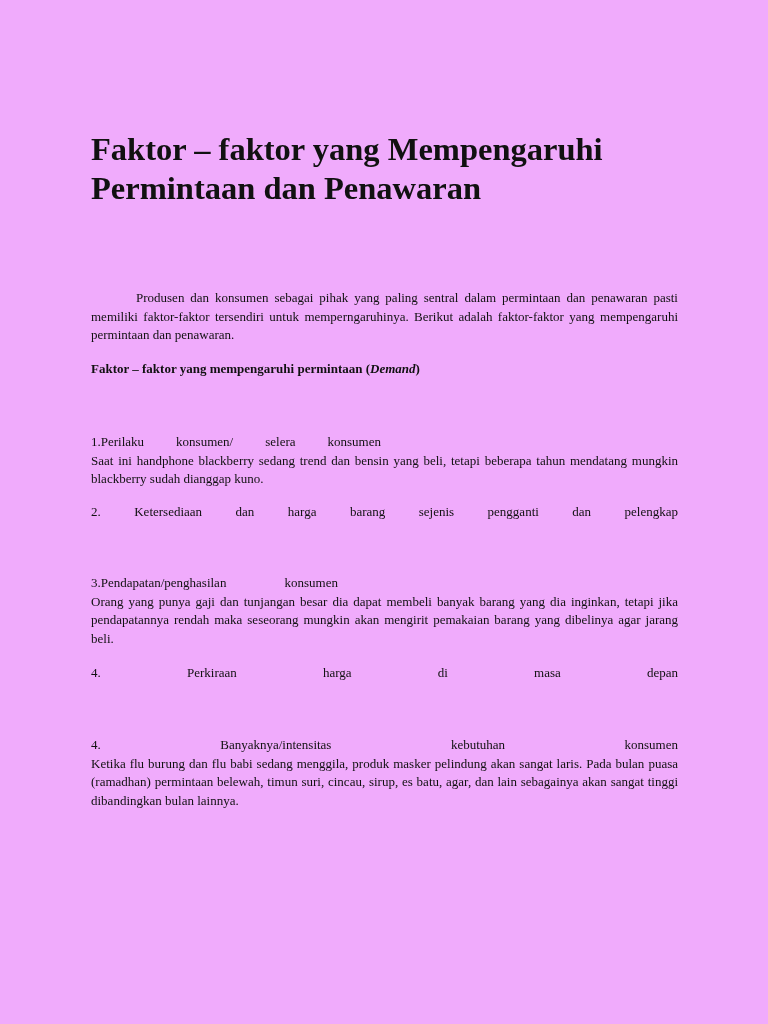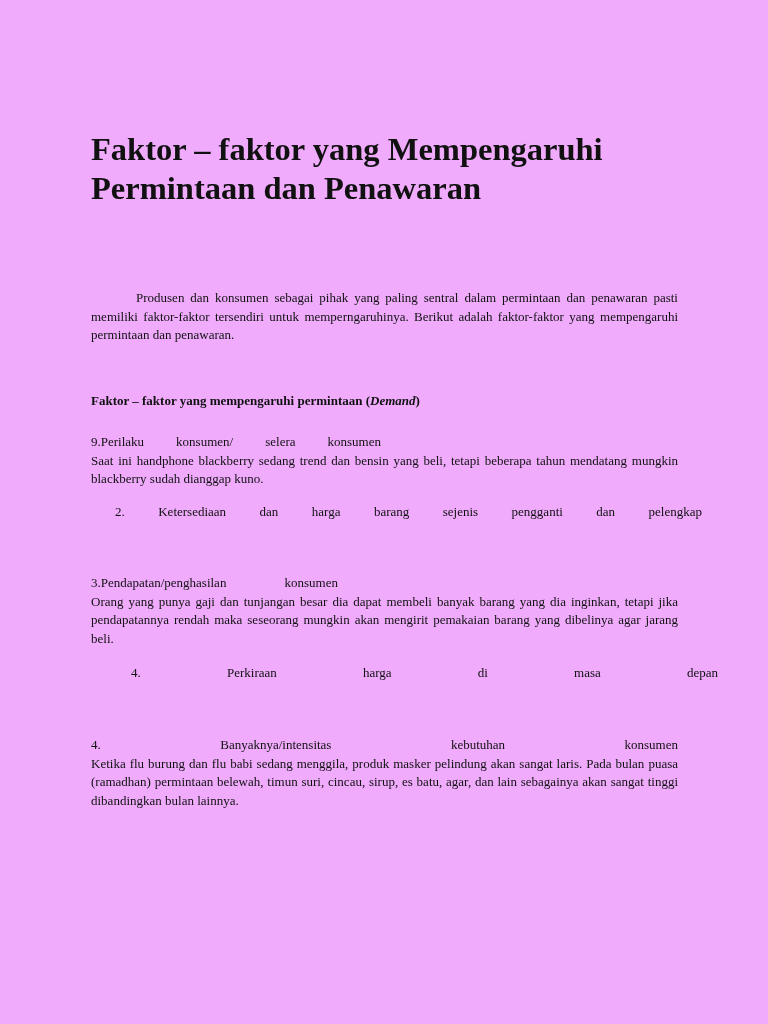--- a/index.html
+++ b/index.html
@@ -6,51 +6,51 @@
     body { width: 768px; height: 1024px; position: relative; overflow: hidden;
       font-family: "Liberation Serif", "DejaVu Serif", serif; color: #111; }
     .page { position: absolute; left: 0; top: 0; width: 768px; height: 1024px; background: #f0abfc; }
     .title { position: absolute; left: 91px; top: 130px; width: 600px;
       font-size: 32.5px; font-weight: bold; line-height: 39px; margin: 0; color: #111; }
     .body { position: absolute; left: 91px; width: 587px; font-size: 13px; line-height: 18.7px; }
     .just { text-align: justify; text-align-last: left; }
     .justall { text-align: justify; text-align-last: justify; }
     p { margin: 0; }
     .indent { text-indent: 45px; }
-    .heading { font-weight: bold; margin-top: 32px; }
+    .heading { font-weight: bold; }
     .heading i { font-style: italic; }
   </style>
 </head>
 <body>
 
 <div class="page">
   <h1 class="title">
     <span>Faktor – faktor yang Mempengaruhi</span><br>
     <span>Permintaan dan Penawaran</span>
   </h1>
 
   <p class="body just indent" style="top:289px;">Produsen dan konsumen sebagai pihak yang paling sentral dalam permintaan dan penawaran pasti memiliki faktor-faktor tersendiri untuk memperngaruhinya. Berikut adalah faktor-faktor yang mempengaruhi permintaan dan penawaran.</p>
 
   <p class="body heading" style="top:360px;"><span>Faktor – faktor yang mempengaruhi permintaan (</span><i>Demand</i><span>)</span></p>
 
   <div class="body" style="top:433px;">
-    <p class="justall" style="width:290px;">9.Perilaku konsumen/ selera konsumen</p>
+    <p class="justall" style="width:290px;">1.Perilaku konsumen/ selera konsumen</p>
     <p class="just">Saat ini handphone blackberry sedang trend dan bensin yang beli, tetapi beberapa tahun mendatang mungkin blackberry sudah dianggap kuno.</p>
   </div>
 
-  <div class="body" style="top:503px;margin-left:24px;">
+  <div class="body" style="top:503px;">
     <p class="justall">2. Ketersediaan dan harga barang sejenis pengganti dan pelengkap</p>
   </div>
 
   <div class="body" style="top:574px;">
     <p class="justall" style="width:247px;">3.Pendapatan/penghasilan konsumen</p>
     <p class="just">Orang yang punya gaji dan tunjangan besar dia dapat membeli banyak barang yang dia inginkan, tetapi jika pendapatannya rendah maka seseorang mungkin akan mengirit pemakaian barang yang dibelinya agar jarang beli.</p>
   </div>
 
-  <div class="body" style="top:664px;margin-left:40px;">
+  <div class="body" style="top:664px;">
     <p class="justall">4. Perkiraan harga di masa depan</p>
   </div>
 
   <div class="body" style="top:736px;">
     <p class="justall">4. Banyaknya/intensitas kebutuhan konsumen</p>
     <p class="just">Ketika flu burung dan flu babi sedang menggila, produk masker pelindung akan sangat laris. Pada bulan puasa (ramadhan) permintaan belewah, timun suri, cincau, sirup, es batu, agar, dan lain sebagainya akan sangat tinggi dibandingkan bulan lainnya.</p>
   </div>
 </div>
 
 </body></html>

